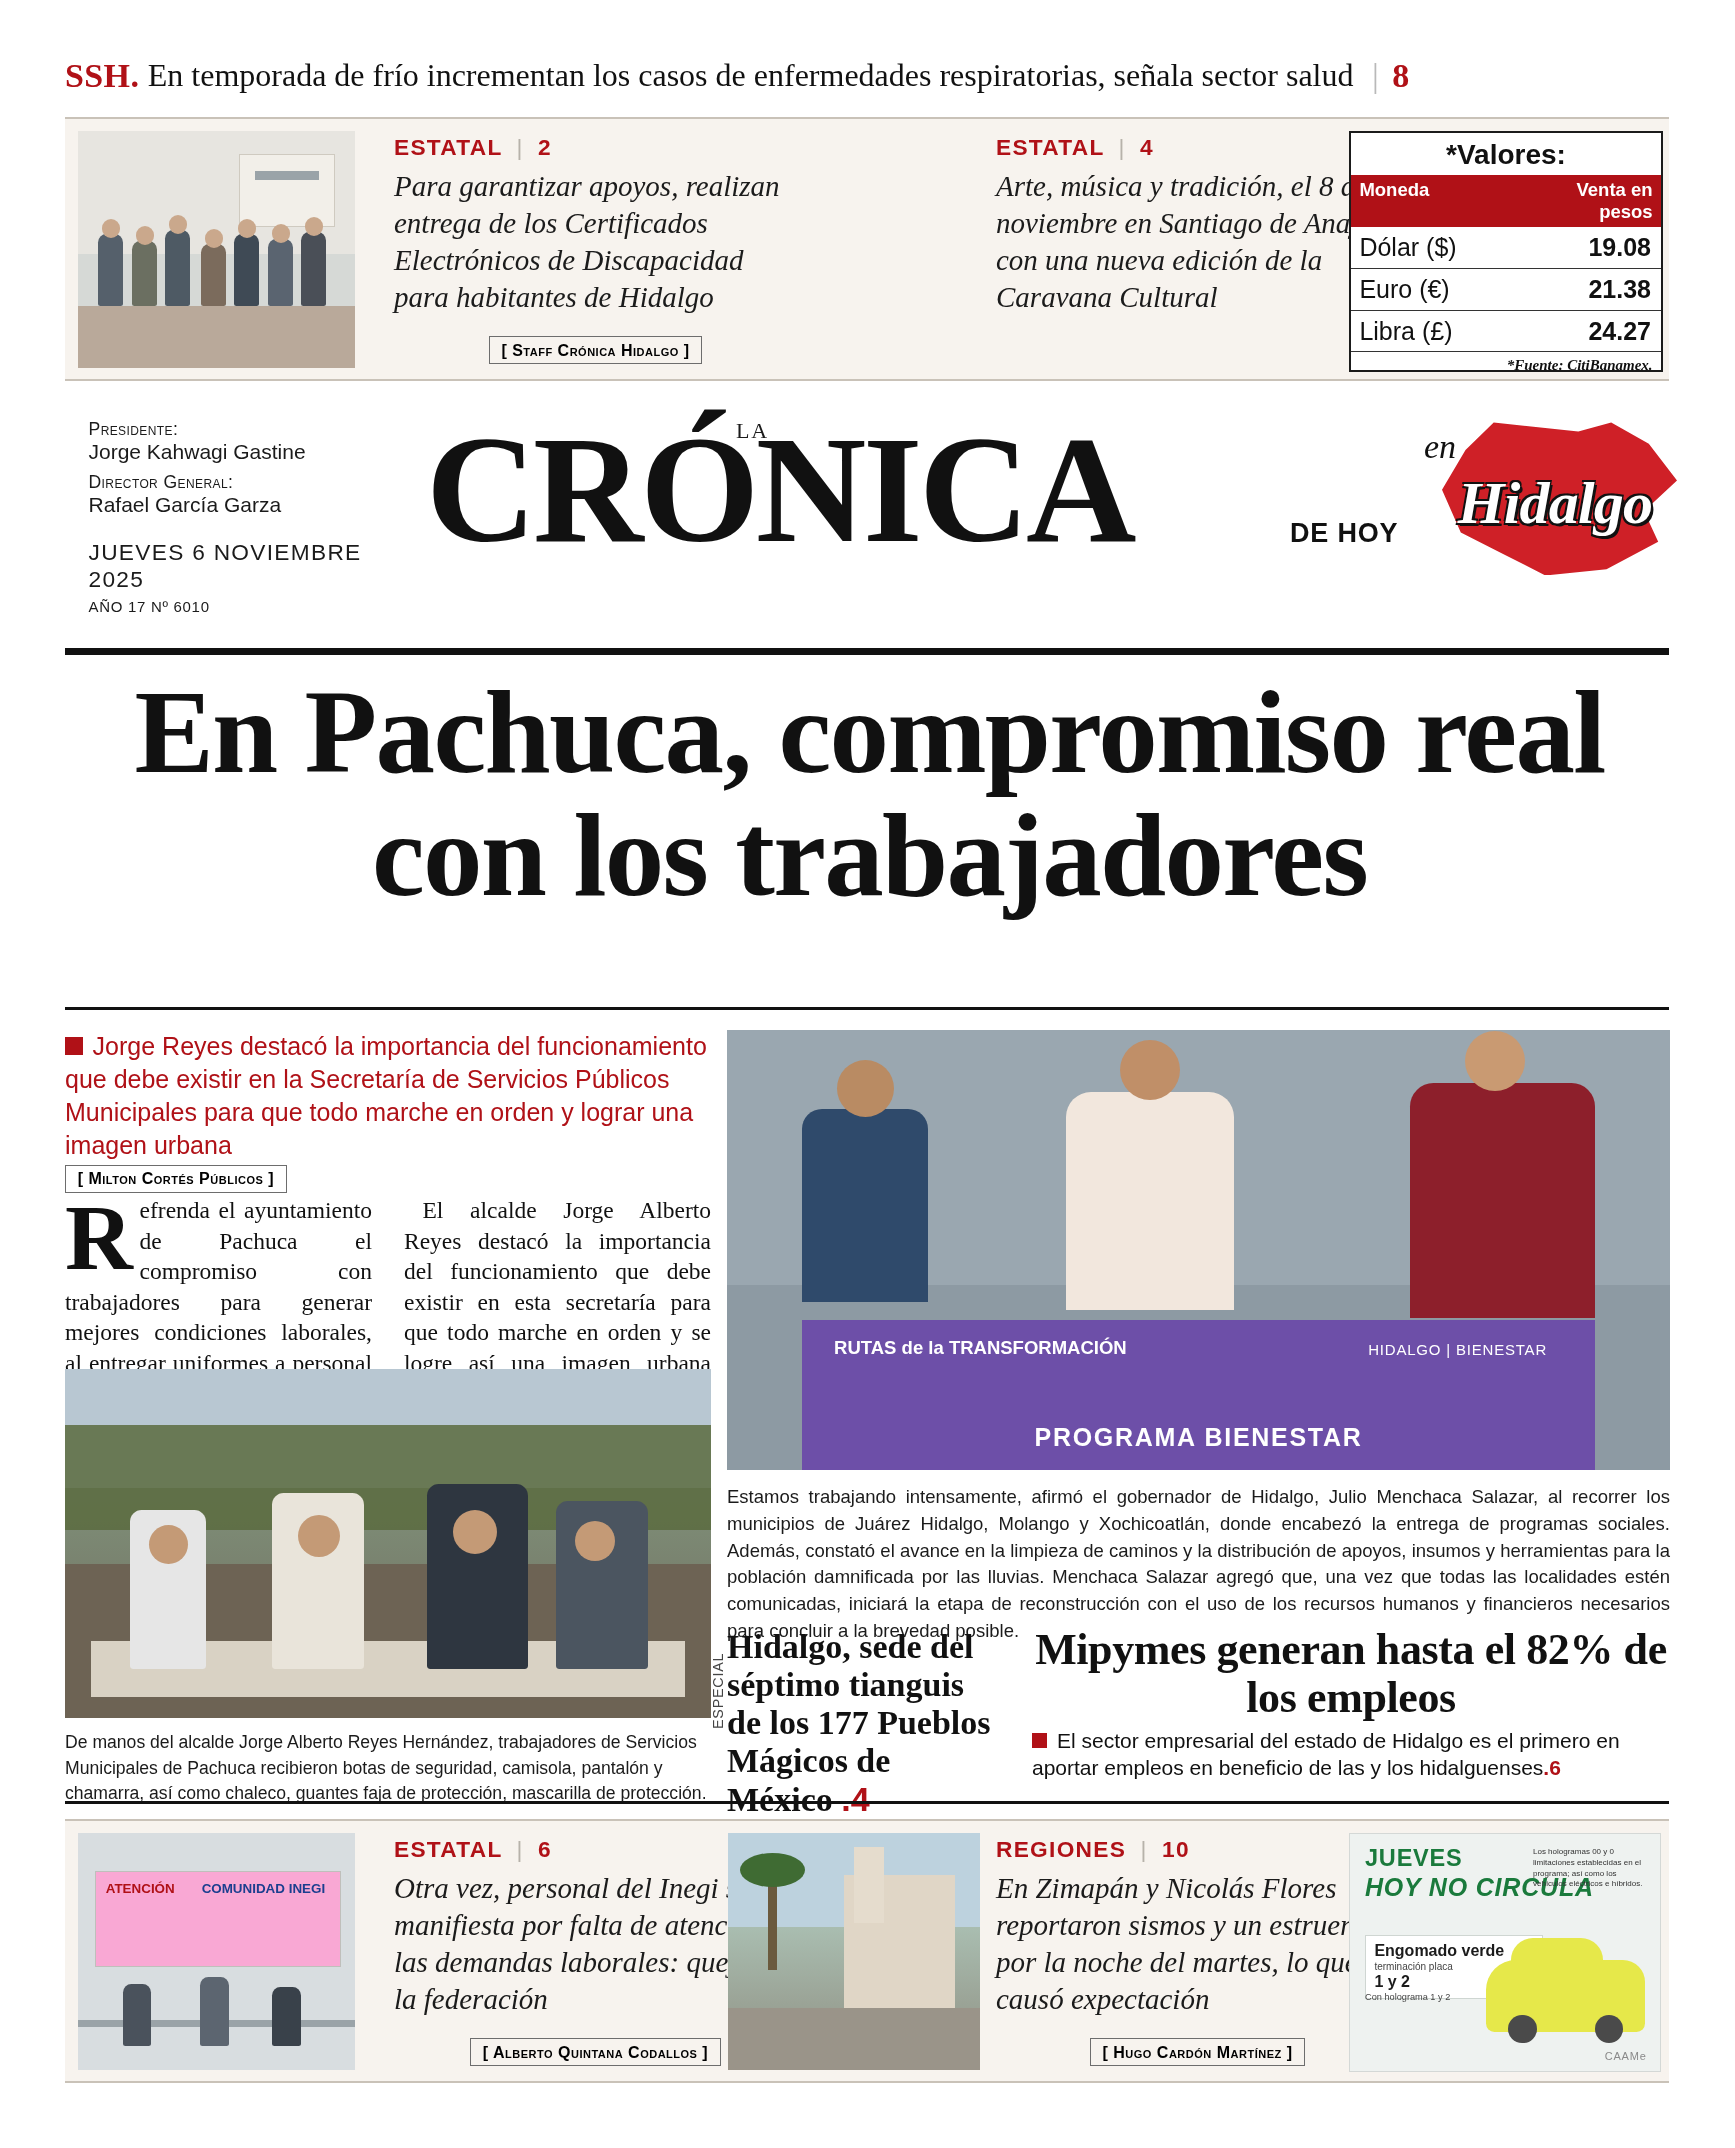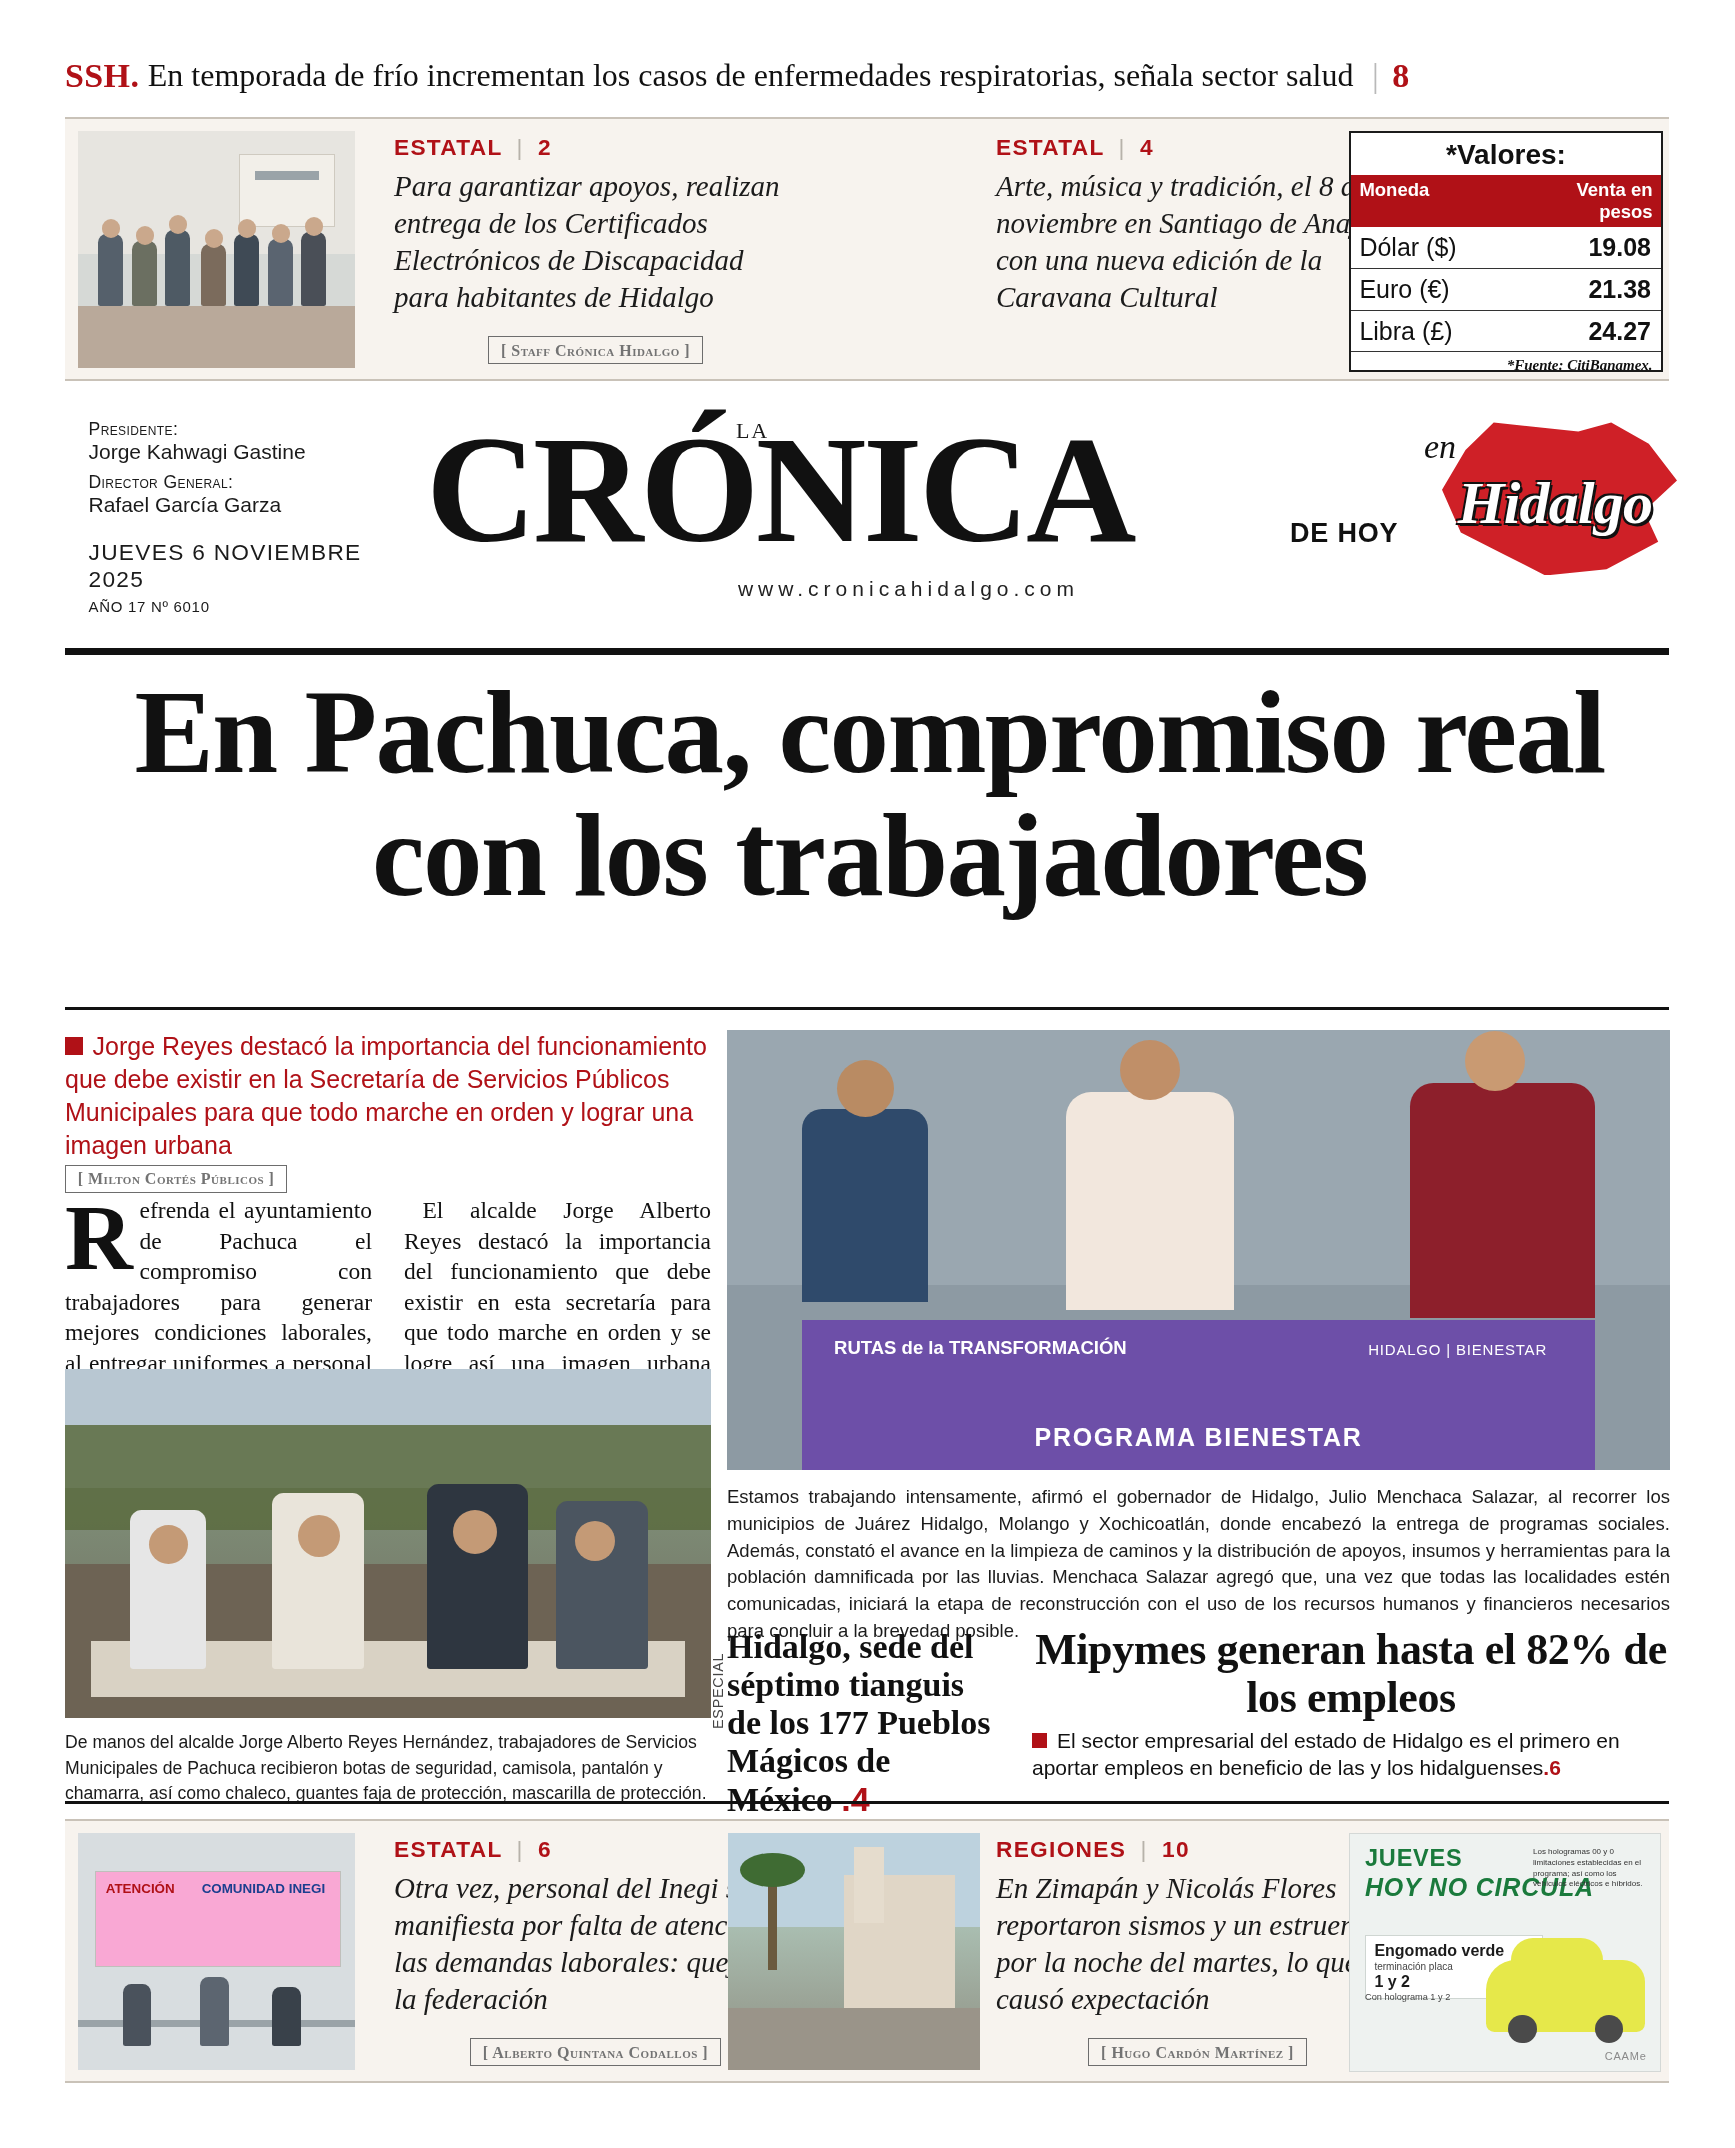--- a/index.html
+++ b/index.html
@@ -92,24 +92,24 @@
     font-style: italic;
     font-size: 29px;
     line-height: 1.28;
     color: #1b1b1b;
     margin-top: 6.7px;
   }
   .byline-box {
     display: inline-block;
     border: 1.7px solid #6d6d6d;
     padding: 4.2px 11.7px 3.4px 11.7px;
-    font-family: Liberation Serif, serif;
+    font-family: Liberation Sans, sans-serif;
     font-size: 16px;
     letter-spacing: 0.5px;
-    color: #737373;
+    color: #000000;
     font-variant: small-caps;
     font-weight: bold;
   }
   .byline-wrap { text-align: center; width: 100%; position:absolute; bottom: 5px; left:0;}
   .caravana-art {
     position: absolute; left: 663px; top: 11.7px; width: 252px; height: 237px;
     background: #efe7d8;
     overflow:hidden;
   }
   .ca-pattern {
@@ -432,21 +432,20 @@
       <div class="val">Jorge Kahwagi Gastine</div>
       <div class="lbl">Director General:</div>
       <div class="val">Rafael García Garza</div>
       <div class="mh-date">JUEVES 6 NOVIEMBRE 2025</div>
       <div class="mh-year">AÑO 17  Nº 6010</div>
     </div>
 
     <div class="mh-la">LA</div>
     <div class="mh-title">CRÓNICA</div>
     <div class="mh-dehoy">DE HOY</div>
-    <div class="mh-url">www.cronicahidalgo.com</div>
 
     <div class="mh-en">en</div>
     <div class="mh-hidalgo-wrap">
       <div class="mh-map"></div>
       <div class="mh-hidalgo">Hidalgo</div>
     </div>
   </div>
 
   <div class="rule-thick"></div>
 

